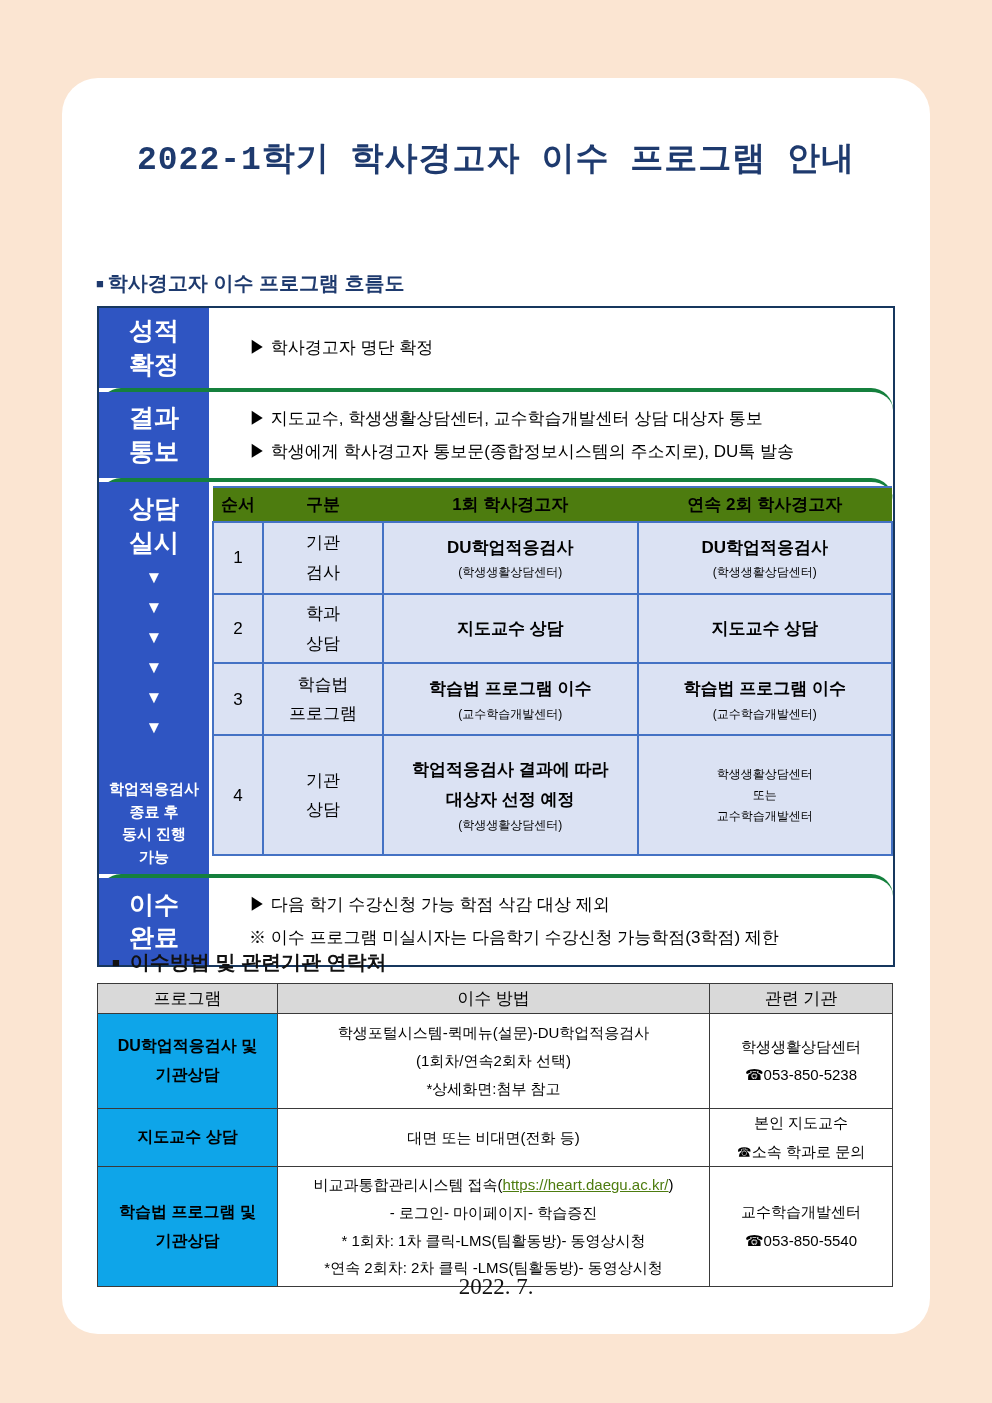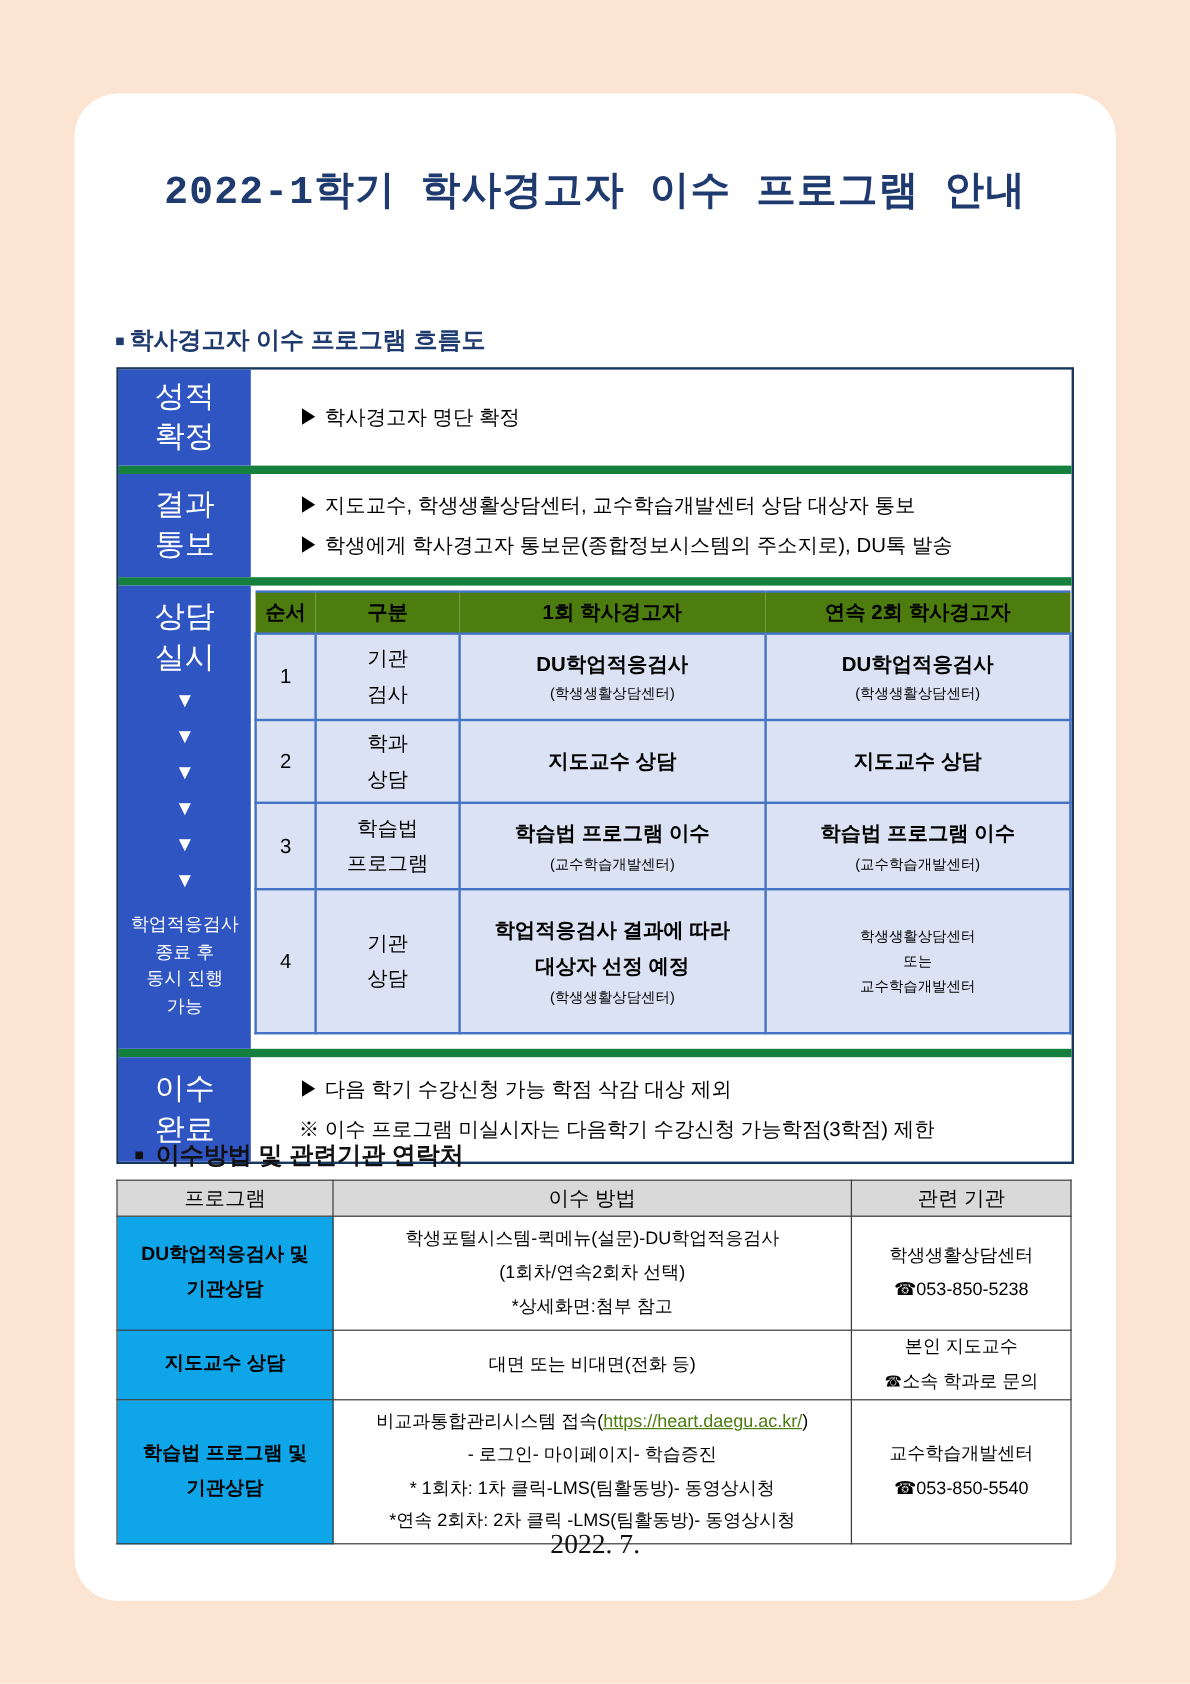--- a/index.html
+++ b/index.html
@@ -30,38 +30,38 @@
   }
   .flow-heading { left:34px; top:192px; color:#1E3A6E; }
   .contact-heading { left:50px; top:871px; color:#111; gap:10px; }
   .sq-bullet { font-size:13px; line-height:1; }
   
   .flow-table {
     position:absolute; left:35px; top:228px; width:798px;
     border:2px solid #17375E; background:#fff;
   }
   .flow-row { display:grid; grid-template-columns:110px 1fr; }
-  .flow-row + .flow-row { border-top:7px solid #15803d; }
+  .flow-row + .flow-row { border-top:4px solid #15803d;border-radius:22px; }
   .flow-side {
-    background:#2F55C2; color:#fff; font-weight:normal; font-size:25px;
+    background:#2F55C2; color:#fff; font-weight:bold; font-size:25px;
     display:flex; flex-direction:column; align-items:center; justify-content:center;
     text-align:center; line-height:1.35; padding:6px 2px;
   }
   .flow-content {
     display:flex; flex-direction:column; justify-content:center;
     padding:10px 10px 10px 40px; font-size:17px; line-height:1.95;
   }
   .row-grade  { min-height:71px; }
   .row-notify { min-height:81px; }
   .row-counsel{ min-height:372px; }
   .row-complete{ min-height:87px; }
   .row-counsel .flow-side { justify-content:flex-start; padding-top:10px; }
   .arrow-stack { display:flex; flex-direction:column; gap:13px; margin-top:10px; }
   .down-arrow { font-size:17px; line-height:1; }
-  .side-note { margin-top:18px; font-size:15px; line-height:1.5; }
+  .side-note { margin-top:42px; font-size:15px; line-height:1.5; }
   .row-counsel .flow-content { padding:4px 0 12px 3px; justify-content:flex-start; }
   
   .inner-table { width:100%; border-collapse:collapse; table-layout:fixed; }
   .inner-table th {
     background:#4d7c0f; font-weight:bold; font-size:17px;
     height:31px; border:2px solid #4472C4; border-left:none; border-right:none;
   }
   .inner-table td {
     background:#DBE2F3; border:2px solid #4472C4;
     text-align:center; vertical-align:middle; padding:4px 2px;

